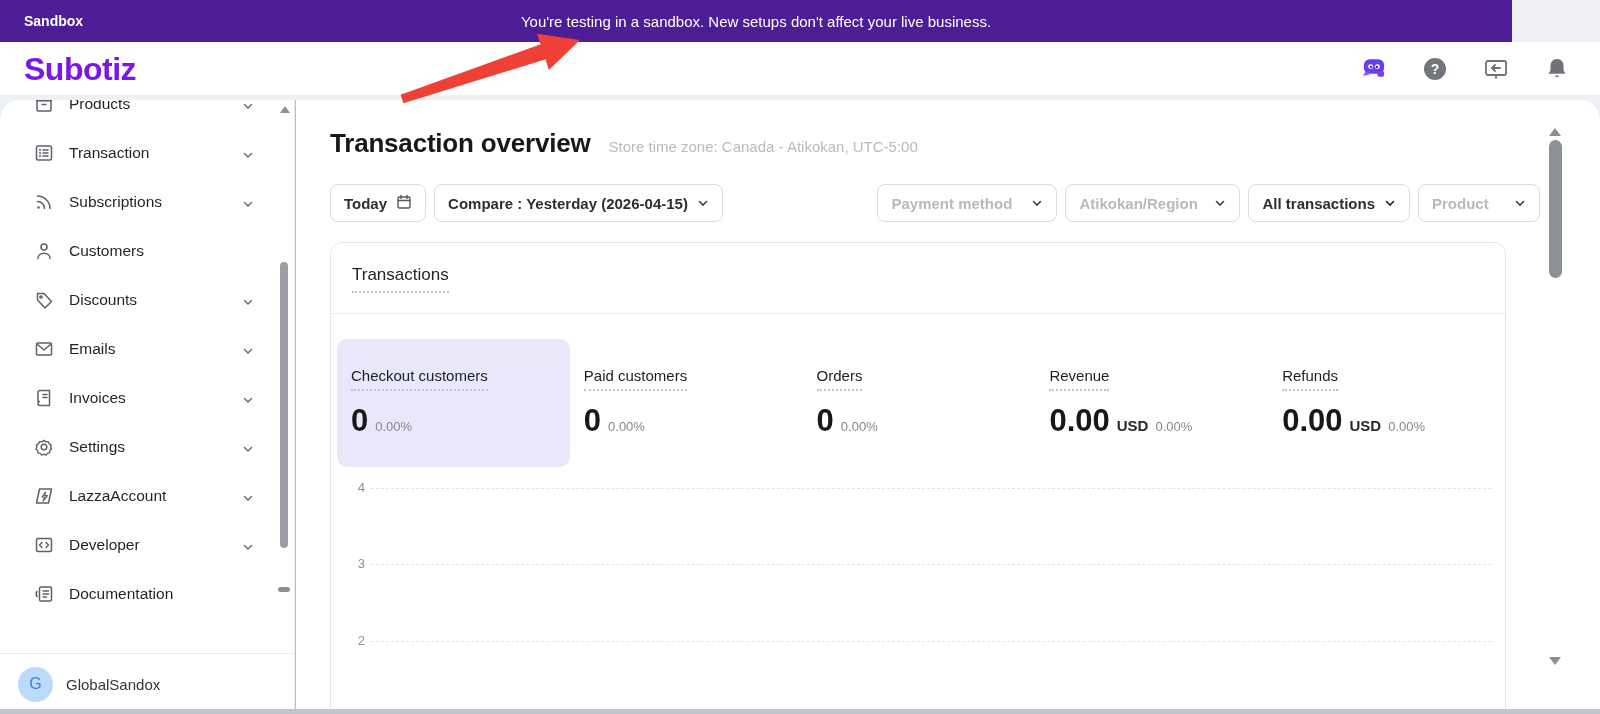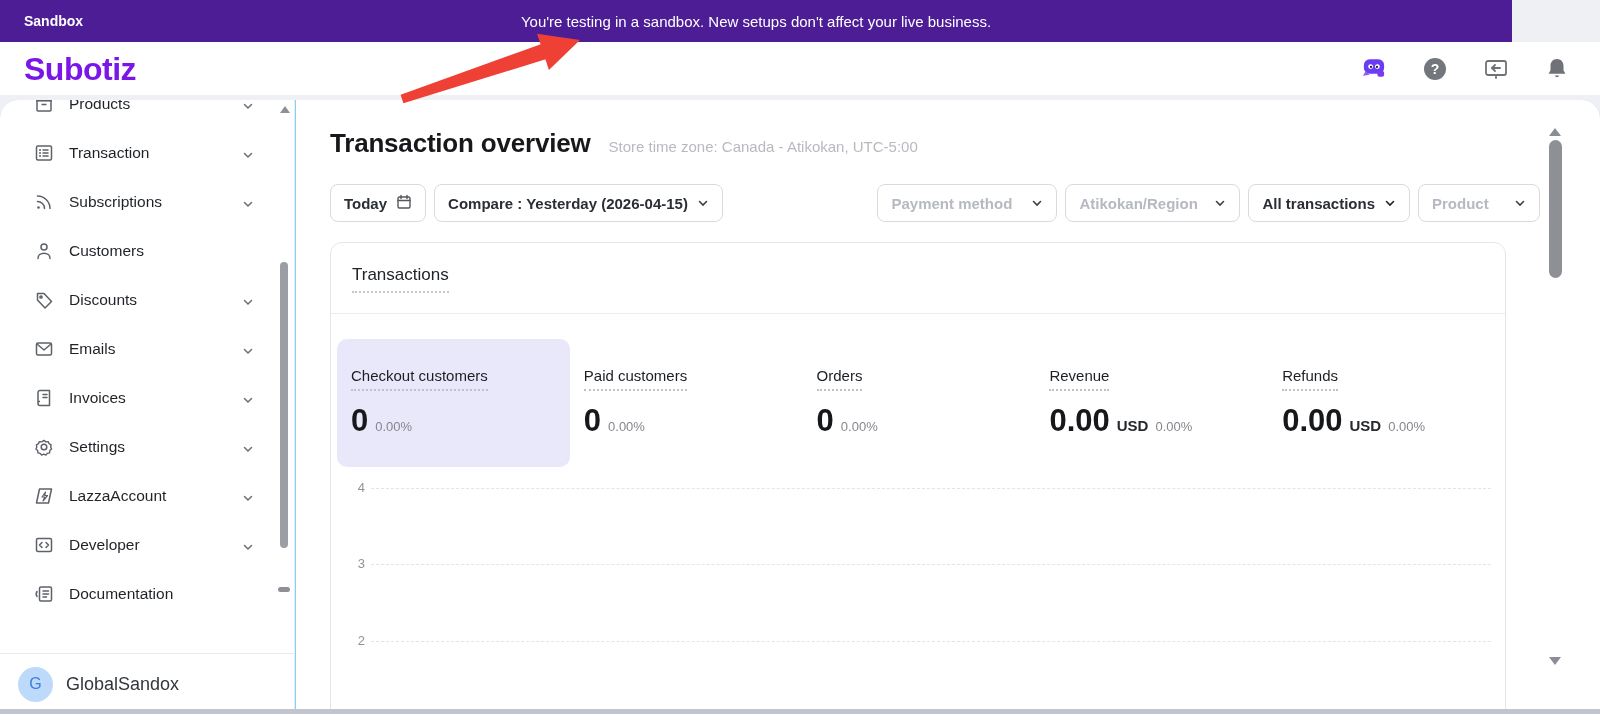--- a/index.html
+++ b/index.html
@@ -33,21 +33,21 @@
   .side-item { height:49px; display:flex; align-items:center; padding-left:34px; cursor:pointer; }
   .si-icon { width:20px; height:20px; margin-right:15px; color:#5d6168; flex:none; }
   .si-icon svg { display:block; }
   .si-label { font-size:15.5px; color:#1f2328; flex:1; }
   .si-chev { width:12px; height:12px; margin-right:18px; flex:none; }
   .side-divider { position:absolute; left:0; top:553px; width:295px; height:1px; background:#e9eaec; }
   .user-row { position:absolute; left:0; top:554px; width:294px; height:60px;
     display:flex; align-items:center; padding-left:18px; background:#fff; cursor:pointer; }
   .avatar { width:35px; height:35px; border-radius:50%; background:#bedafb; color:#3b7de0;
     font-size:16px; display:flex; align-items:center; justify-content:center; margin-right:13px; }
-  .user-name { font-size:18px; color:#33373c; }
+  .user-name { font-size:15px; color:#33373c; }
 
   
   .sb-track { position:absolute; left:278px; top:0; width:12px; height:614px; }
   .sb-up { position:absolute; left:2px; top:6px; width:0; height:0;
     border-left:5px solid transparent; border-right:5px solid transparent; border-bottom:7px solid #8d9196; }
   .sb-thumb { position:absolute; left:2px; top:162px; width:8px; height:286px; border-radius:5px; background:#9b9fa5; }
   .sb-dash { position:absolute; left:0; top:487px; width:12px; height:5px; border-radius:3px; background:#8d9196; }
 
   
   .content { position:absolute; left:296px; top:0; width:1304px; height:614px; background:#fff; }

